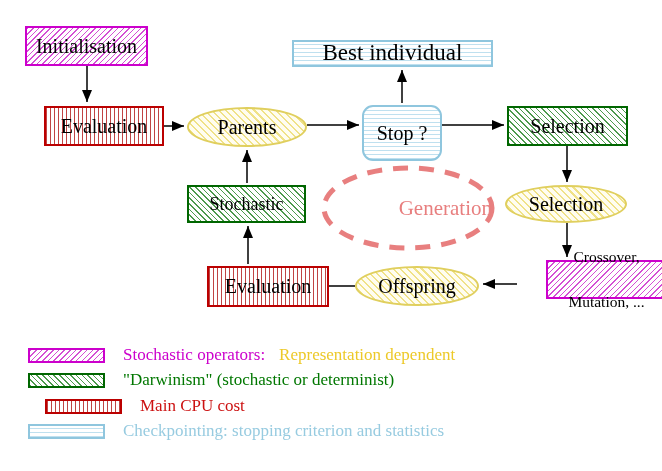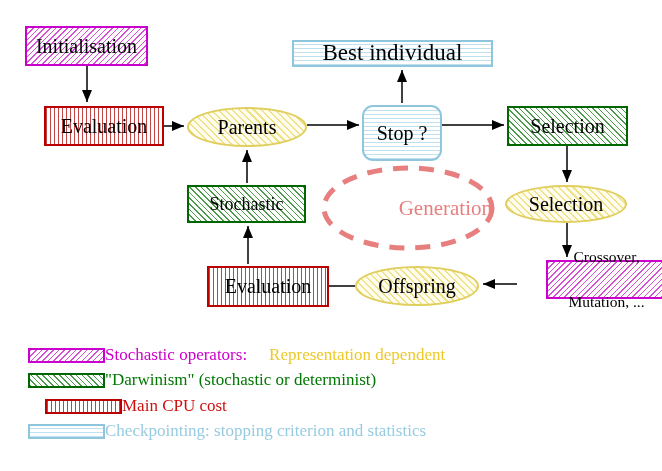--- a/index.html
+++ b/index.html
@@ -32,22 +32,22 @@
     border:2px solid #e0cf5e;border-radius:50%;
     background:repeating-linear-gradient(45deg,#f0e288 0,#f0e288 1.5px,#fffdf0 1.5px,#fffdf0 5px);
   }
   .arrows{position:absolute;left:0;top:0;pointer-events:none;}
   .gen-label{
     position:absolute;left:324px;top:196px;width:168px;text-align:right;
     font-size:21px;color:#e87f7f;
   }
   .legend-row{position:absolute;left:28px;display:flex;align-items:center;height:18px;}
   .legend-swatch{width:77px;height:15px;box-sizing:border-box;flex:0 0 auto;}
-  .legend-text{font-size:17px;white-space:nowrap;}
-  .lt2{margin-left:22px;}
+  .legend-text{margin-left:18px;font-size:17px;white-space:nowrap;}
+  .lt2{margin-left:14px;}
   .small-label{font-size:15.5px;}
 </style>
 </head>
 <body>
 
 <div class="canvas">
 
   <svg class="arrows" width="662" height="471">
     <defs>
       <marker id="ah" markerUnits="userSpaceOnUse" markerWidth="13" markerHeight="11" refX="12" refY="5" orient="auto">

